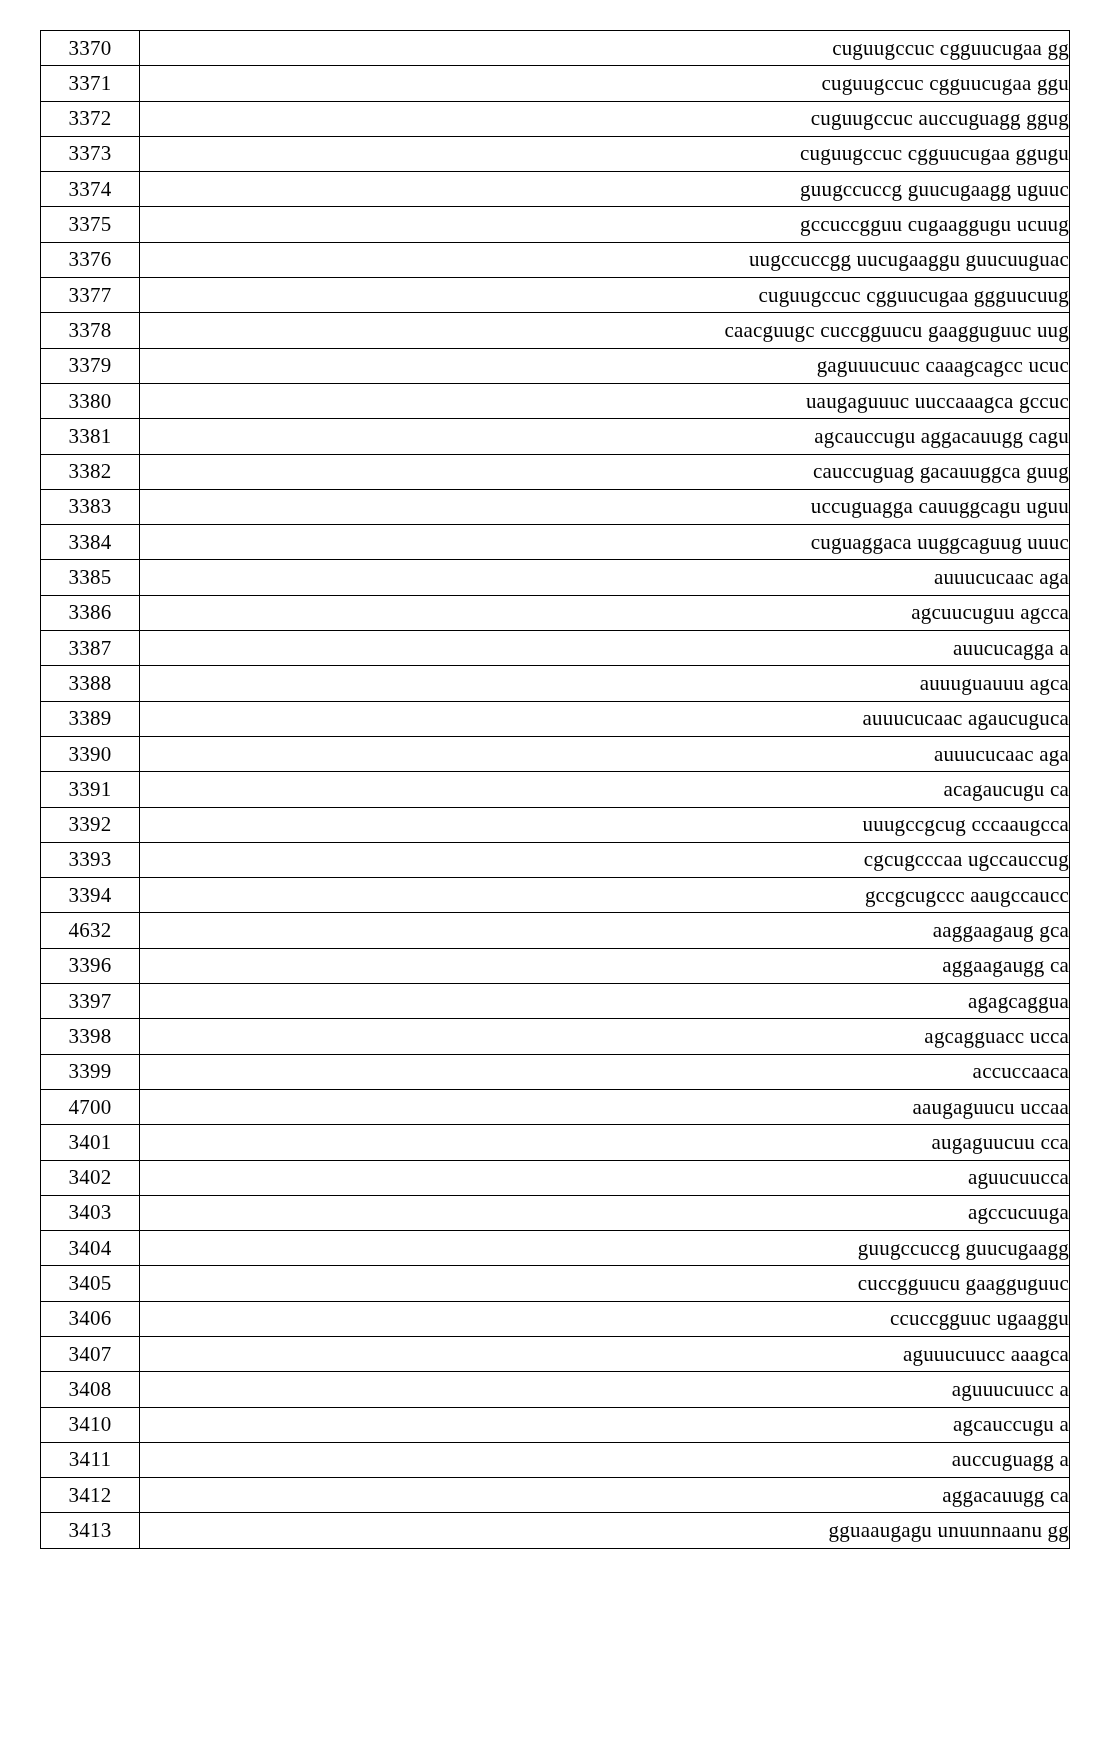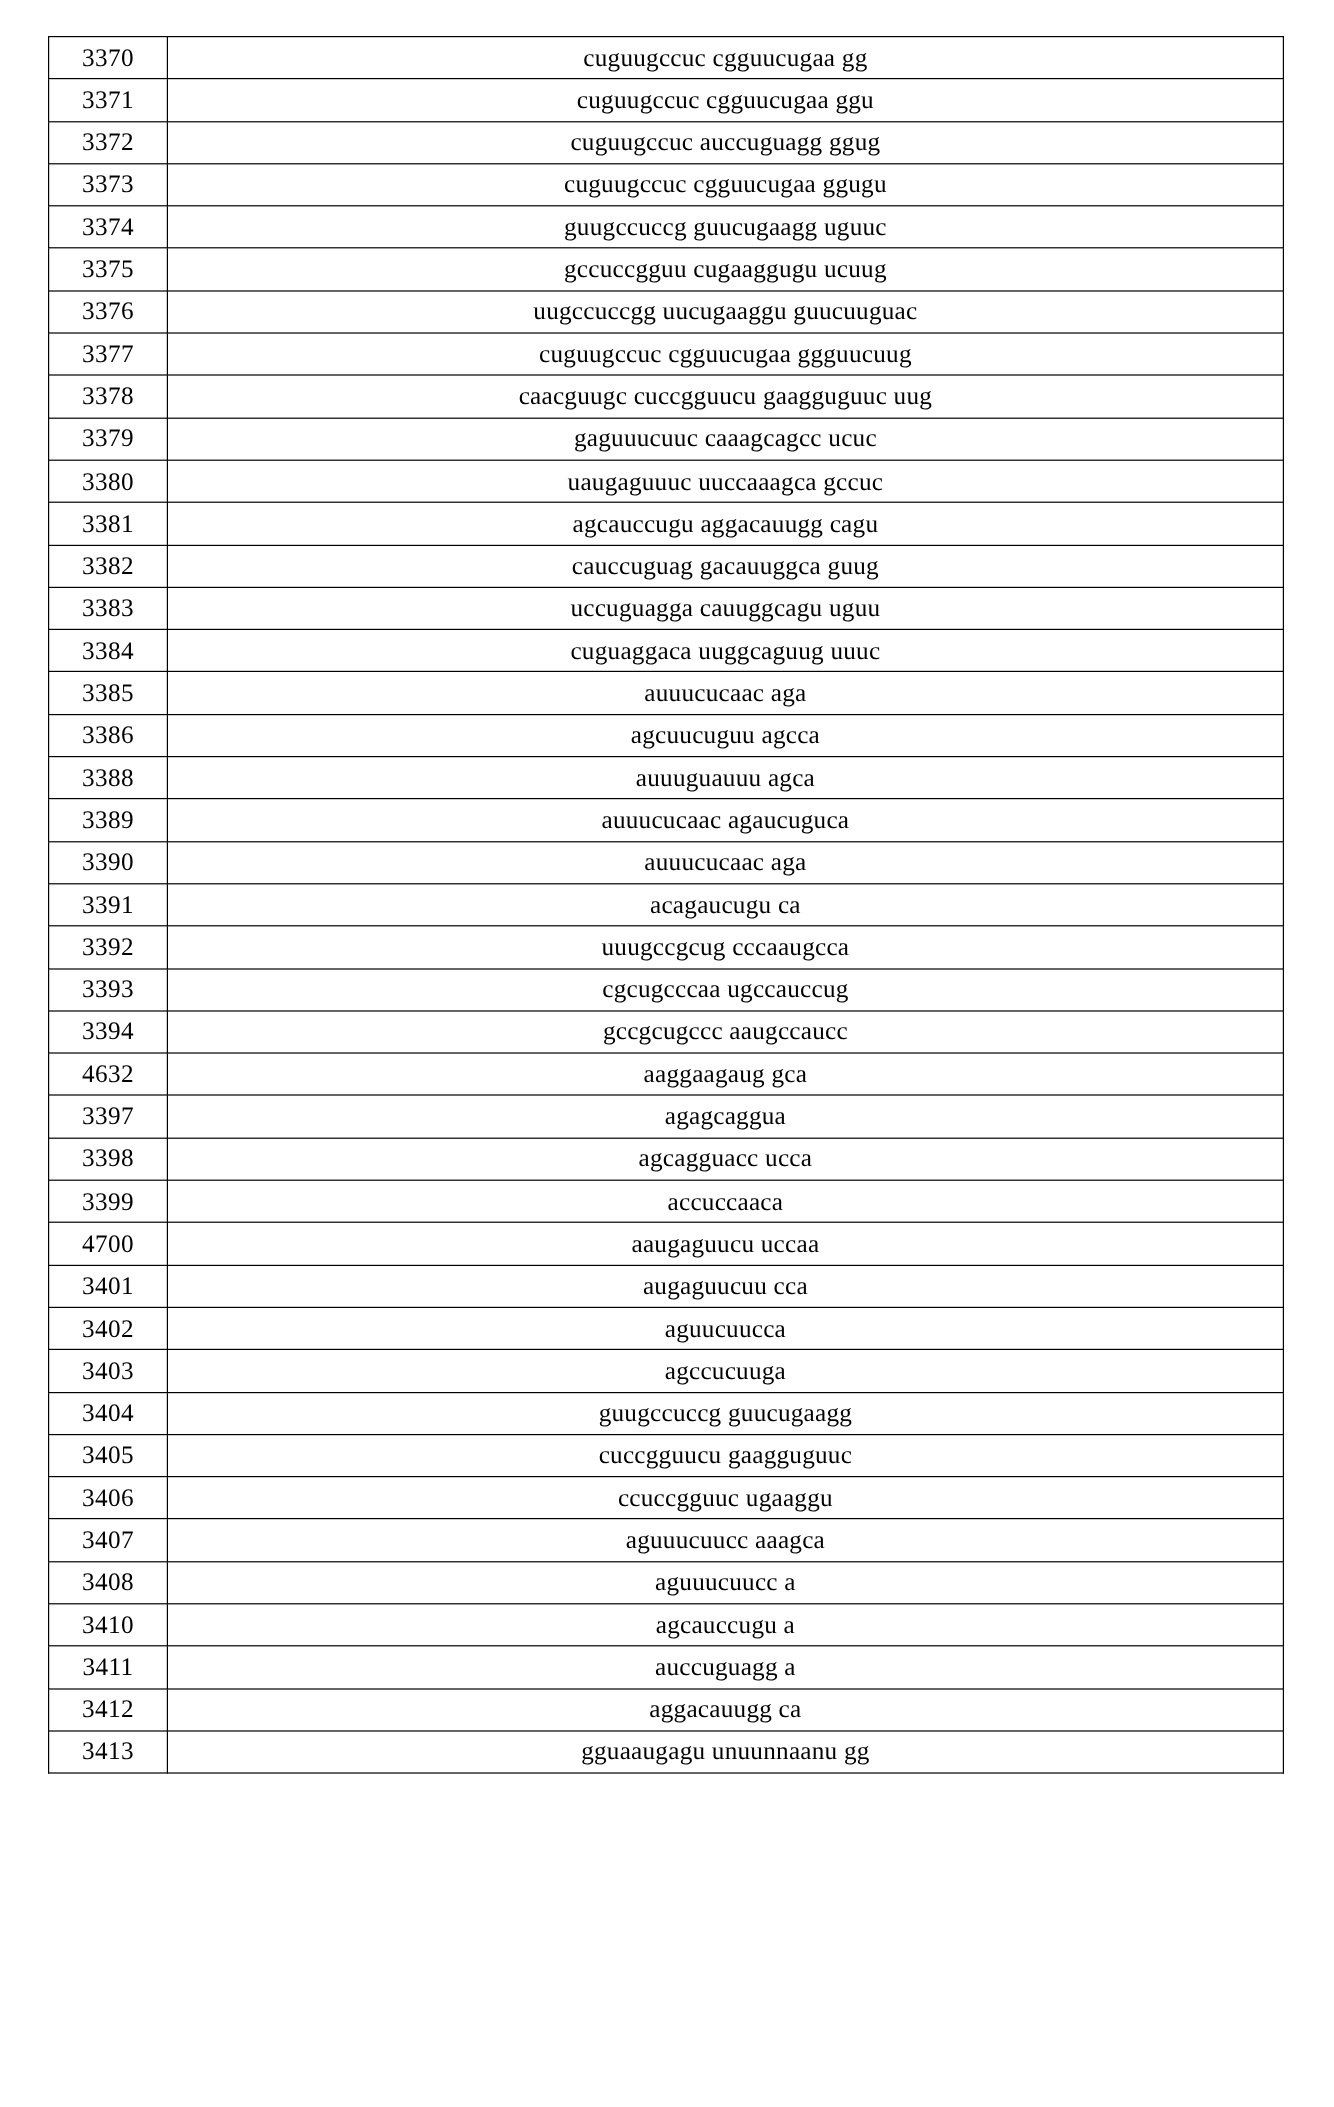--- a/index.html
+++ b/index.html
@@ -34,21 +34,21 @@
     font-size: 21px;
     line-height: 1.1;
   }
   td.num-cell {
     width: 98px;
     text-align: center;
     font-family: "Liberation Serif", serif;
     letter-spacing: 0.3px;
   }
   td.seq-cell {
-    text-align: center;
+    text-align: right;
     padding-left: 11px;
     font-family: "Liberation Serif", serif;
     letter-spacing: 0.2px;
     white-space: nowrap;
   }
 </style>
 </head>
 <body>
 
 <div class="page">
@@ -116,20 +116,24 @@
         </tr>
       <tr>
           <td class="num-cell">3385</td>
           <td class="seq-cell">auuucucaac aga</td>
         </tr>
       <tr>
           <td class="num-cell">3386</td>
           <td class="seq-cell">agcuucuguu agcca</td>
         </tr>
       <tr>
+          <td class="num-cell">3387</td>
+          <td class="seq-cell">auucucagga a</td>
+        </tr>
+      <tr>
           <td class="num-cell">3388</td>
           <td class="seq-cell">auuuguauuu agca</td>
         </tr>
       <tr>
           <td class="num-cell">3389</td>
           <td class="seq-cell">auuucucaac agaucuguca</td>
         </tr>
       <tr>
           <td class="num-cell">3390</td>
           <td class="seq-cell">auuucucaac aga</td>
@@ -146,20 +150,24 @@
           <td class="num-cell">3393</td>
           <td class="seq-cell">cgcugcccaa ugccauccug</td>
         </tr>
       <tr>
           <td class="num-cell">3394</td>
           <td class="seq-cell">gccgcugccc aaugccaucc</td>
         </tr>
       <tr>
           <td class="num-cell">4632</td>
           <td class="seq-cell">aaggaagaug gca</td>
+        </tr>
+      <tr>
+          <td class="num-cell">3396</td>
+          <td class="seq-cell">aggaagaugg ca</td>
         </tr>
       <tr>
           <td class="num-cell">3397</td>
           <td class="seq-cell">agagcaggua</td>
         </tr>
       <tr>
           <td class="num-cell">3398</td>
           <td class="seq-cell">agcagguacc ucca</td>
         </tr>
       <tr>

